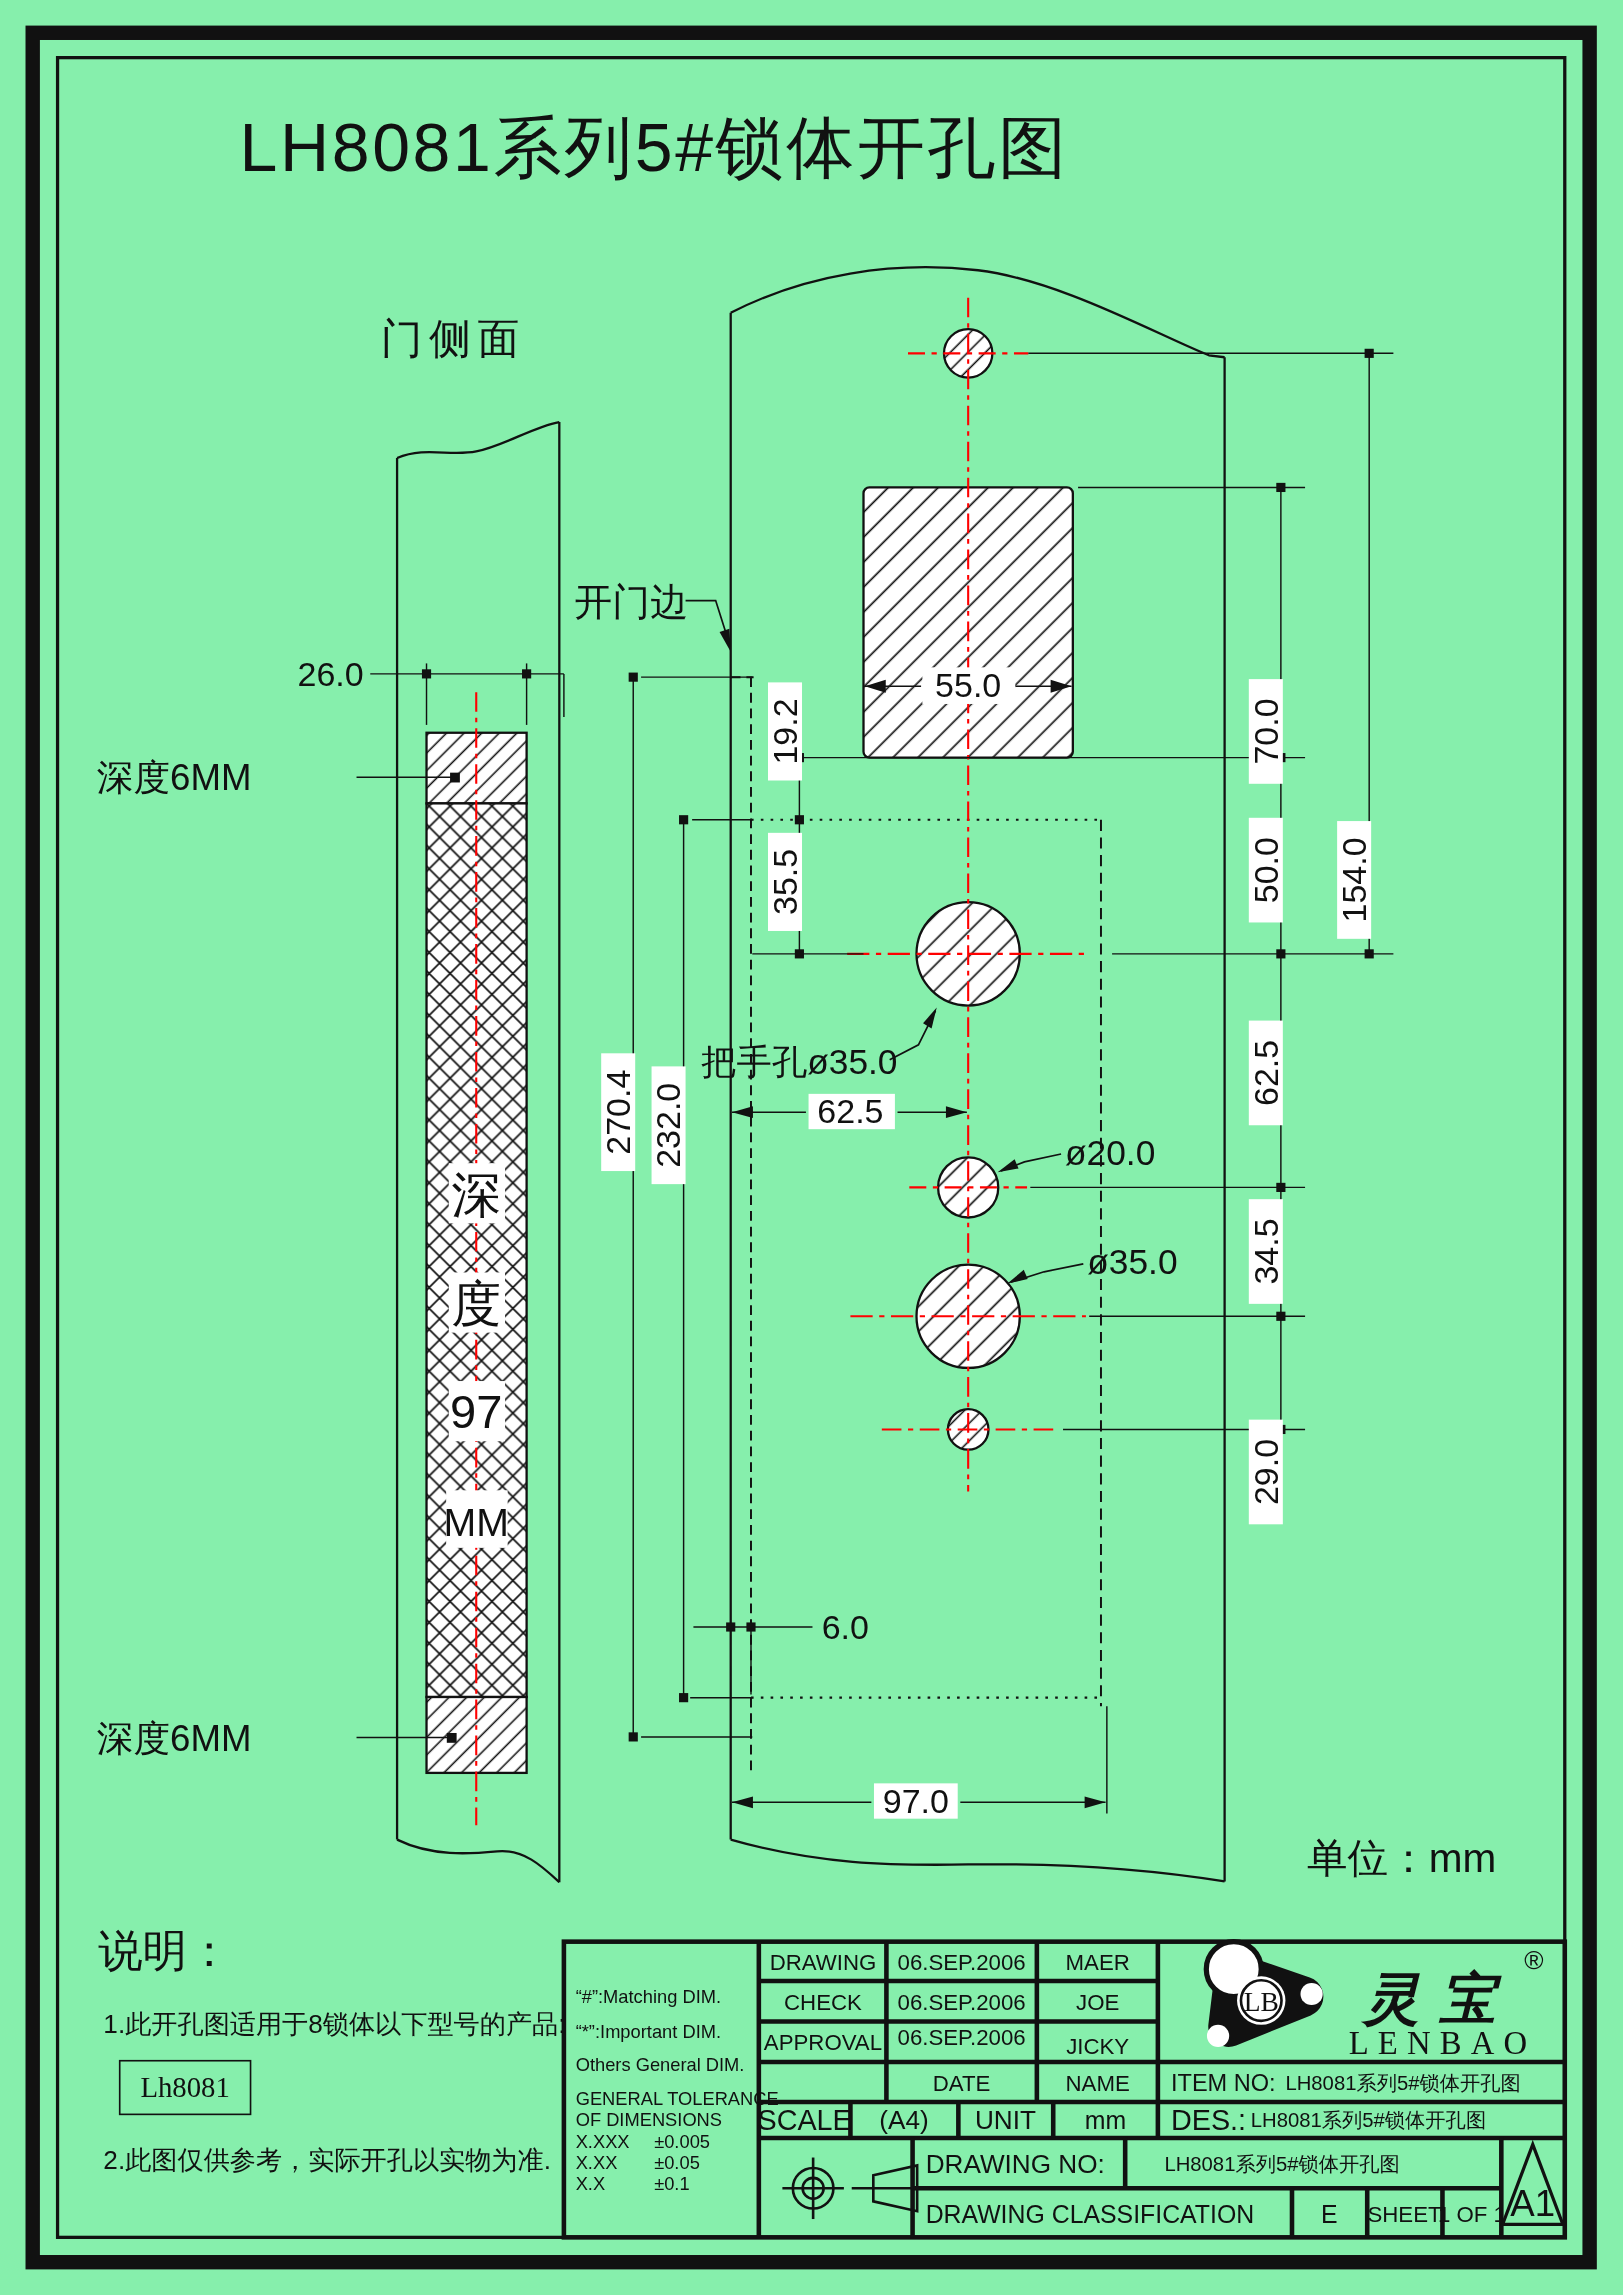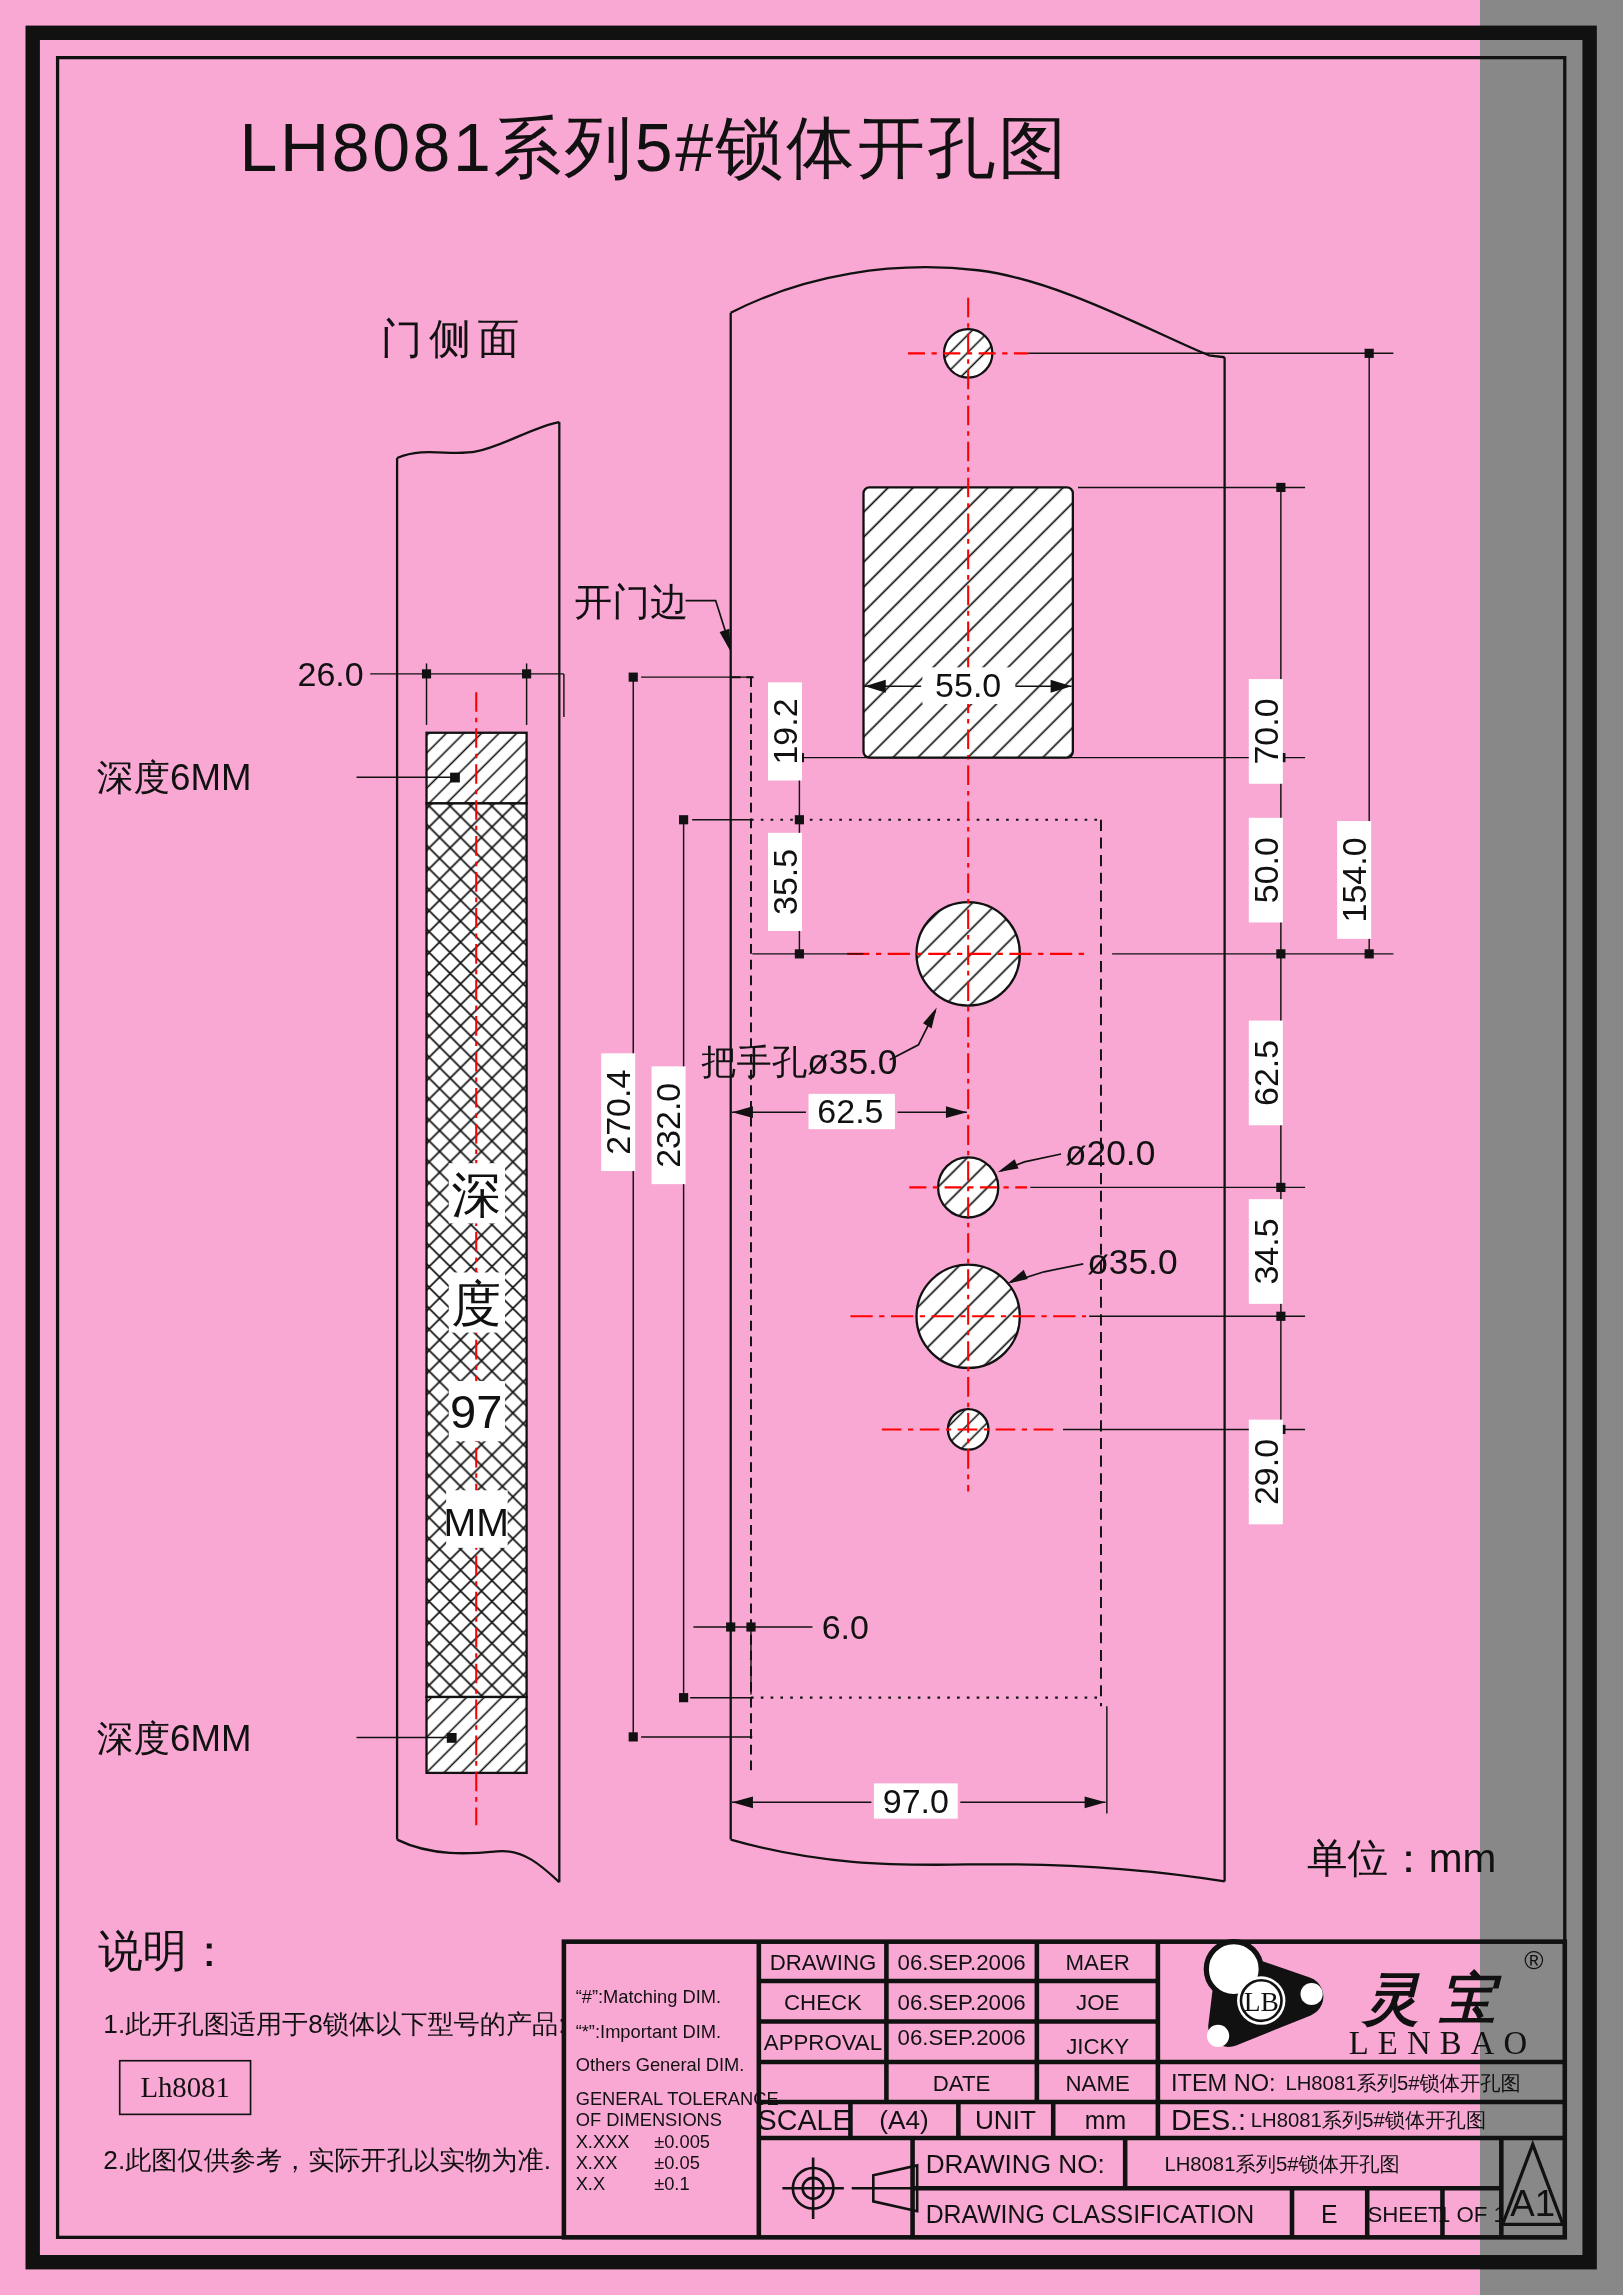--- a/index.html
+++ b/index.html
@@ -1,16 +1,16 @@
 <!DOCTYPE html>
 <html style="font-size:10.5px"><head>
 <meta charset="utf-8">
 <style>
   html,body{margin:0;padding:0;background:#888;}
-  #page{position:relative;width:1480px;height:2295px;background:#f9a8d4;font-family:"Liberation Sans","DejaVu Sans",sans-serif;}
+  #page{position:relative;width:1623px;height:2295px;background:#86efac;font-family:"Liberation Sans","DejaVu Sans",sans-serif;}
   svg{display:block}
   text{fill:#111;}
   .dim{font-size:52px;}
   .cn{font-size:56px;}
   .tb{font-size:34px;}
   .tbs{font-size:28px;}
 </style>
 </head>
 <body>
 

